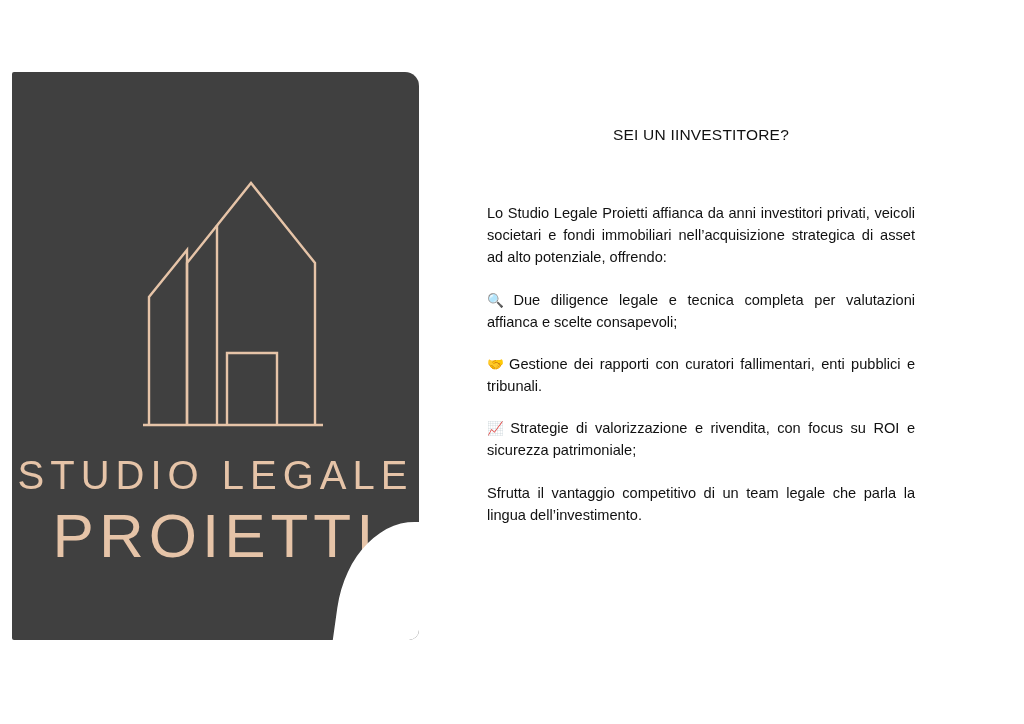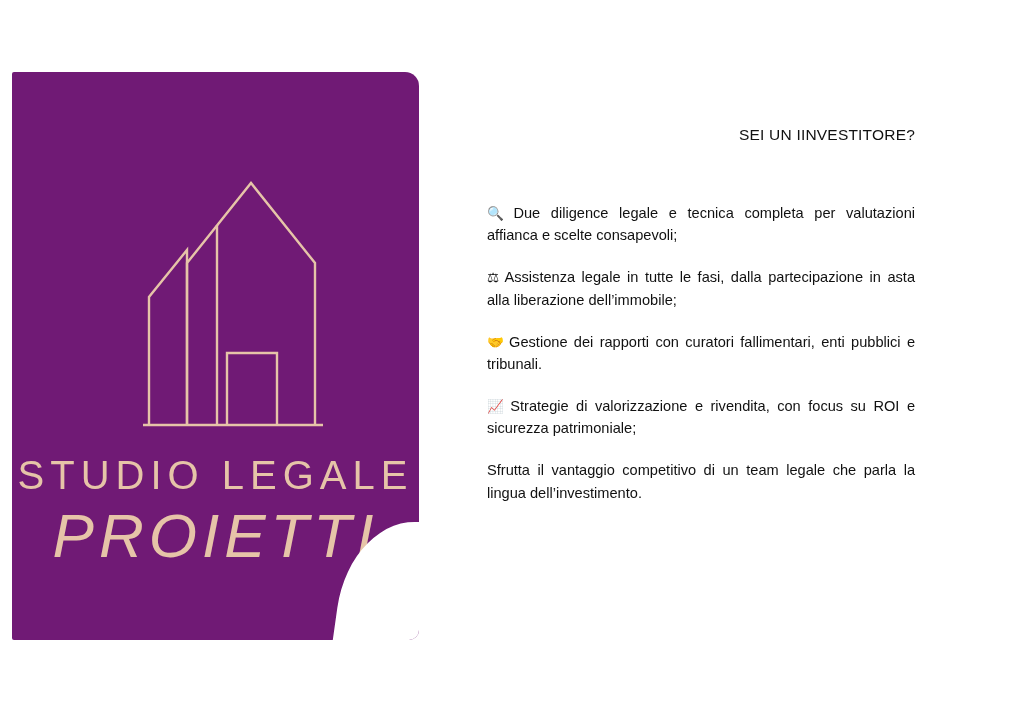--- a/index.html
+++ b/index.html
@@ -23,21 +23,21 @@
     background: #ffffff;
   }
 
   
   .logo-panel {
     position: absolute;
     left: 12px;
     top: 72px;
     width: 407px;
     height: 568px;
-    background: #701a75;
+    background: #404040;
     
     border-radius: 2px 14px 10px 2px;
     overflow: hidden;
   }
   .logo-panel::after {
     
     content: "";
     position: absolute;
     right: -40px;
     bottom: -40px;
@@ -75,34 +75,33 @@
     line-height: 1.15;
     font-family: "Liberation Sans", sans-serif;
   }
   .logo-line2 {
     font-size: 62px;
     letter-spacing: 5px;
     font-weight: 400;
     line-height: 1.1;
     margin-top: 4px;
     font-family: "Liberation Sans", sans-serif;
-    font-style: italic;
   }
 
   
   .content {
     position: absolute;
     left: 487px;
     top: 126px;
     width: 428px;
   }
   .doc-title {
     font-size: 15.5px;
     letter-spacing: 0.2px;
-    text-align: right;
+    text-align: center;
     color: #111111;
     margin: 0 0 58px 0;
     font-weight: 400;
   }
   .para {
     font-size: 14.6px;
     line-height: 1.52;
     color: #111111;
     text-align: justify;
     margin: 0 0 20px 0;
@@ -152,28 +151,26 @@
     <div class="logo-wordmark">
       <div class="logo-line1">STUDIO LEGALE</div>
       <div class="logo-line2">PROIETTI</div>
     </div>
   </div>
 
   <div class="content">
 
     <h1 class="doc-title">SEI UN IINVESTITORE?</h1>
 
+    <p class="para">Lo Studio Legale Proietti affianca da anni investitori privati, veicoli societari e fondi immobiliari nell’acquisizione strategica di asset ad alto potenziale, offrendo:</p>
 
     <p class="bullet">
       <span class="emoji">🔍</span><span>Due diligence legale e tecnica completa per valutazioni affianca e scelte consapevoli;</span>
     </p>
 
-    <p class="bullet">
-      <span class="emoji">⚖</span><span>Assistenza legale in tutte le fasi, dalla partecipazione in asta alla liberazione dell’immobile;</span>
-    </p>
 
     <p class="bullet">
       <span class="emoji">🤝</span><span>Gestione dei rapporti con curatori fallimentari, enti pubblici e tribunali.</span>
     </p>
 
     <p class="bullet">
       <span class="emoji">📈</span><span>Strategie di valorizzazione e rivendita, con focus su ROI e sicurezza patrimoniale;</span>
     </p>
 
     <p class="closing">Sfrutta il vantaggio competitivo di un team legale che parla la lingua dell’investimento.</p>

